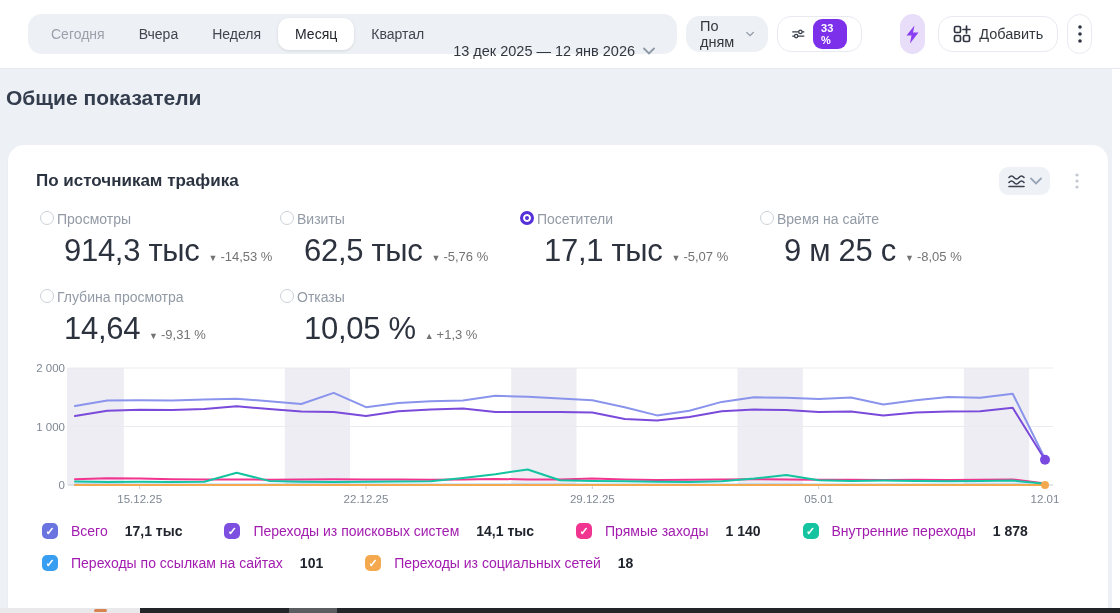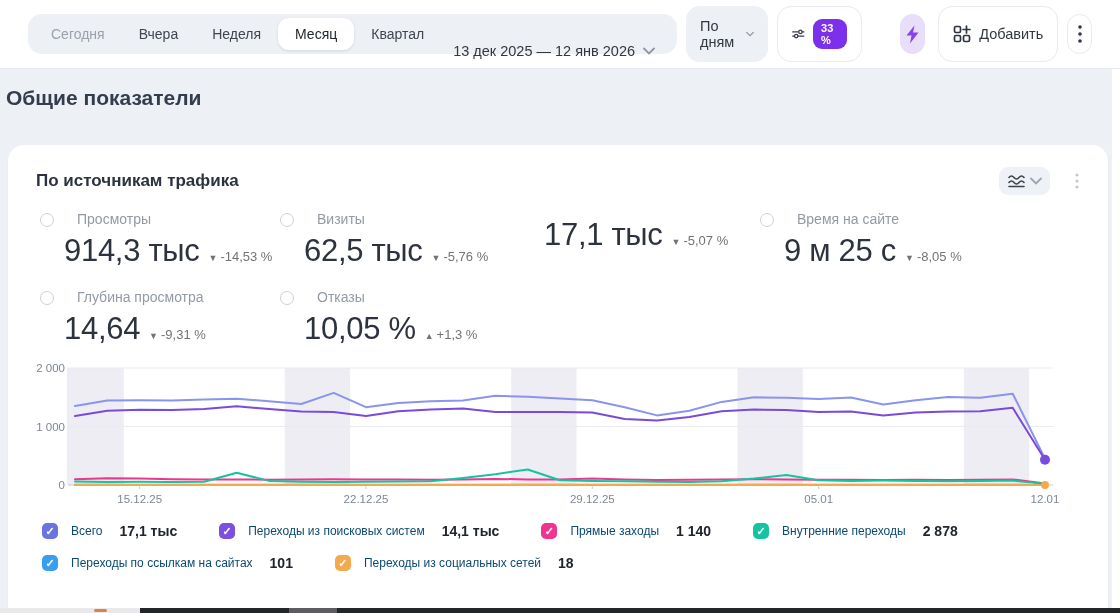--- a/index.html
+++ b/index.html
@@ -13,21 +13,21 @@
   .range-group { display:flex; align-items:center; height:40px; background:#edf0f4;
     border-radius:14px; padding:16px 6px; }
   .tab { font-size:14px; color:#40454f; padding:0 17px; height:40px; display:flex;
     align-items:center; cursor:pointer; white-space:nowrap; }
   .tab.muted { color:#9aa1ac; }
   .tab.active { background:#fff; height:32px; border-radius:11px;
     box-shadow:0 1px 3px rgba(40,50,70,.12); color:#23272f; }
   .date-range { display:flex; align-items:center; gap:8px; font-size:14.5px; color:#33383f;
     padding:0 16px 0 12px; cursor:pointer; white-space:nowrap;margin-top:34px; }
   .chev { width:12px; height:8px; }
-  .pill-btn { display:flex; align-items:center; gap:8px; height:56px; background:#edf0f4;
+  .pill-btn { display:flex; align-items:center; gap:8px; height:36px; background:#edf0f4;
     border-radius:14px; padding:0 14px; margin-left:9px; font-size:14.5px; color:#33383f; cursor:pointer; }
   .white-btn { background:#fff; border:1px solid #e7eaf0; }
   .badge-100 { background:#7d30ea; color:#fff; font-size:11px; font-weight:bold;
     border-radius:9px; padding:3px 8px; letter-spacing:.2px; }
   .bolt-btn { width:40px; height:40px; border-radius:13px; background:#e8def9;
     display:flex; align-items:center; justify-content:center; margin-left:38px; cursor:pointer; }
   .kebab-btn { width:38px; height:40px; border-radius:13px; background:#fff; border:1px solid #e7eaf0;
     display:flex; align-items:center; justify-content:center; margin-left:9px; cursor:pointer; }
   .spacer { flex:1; }
 
@@ -40,41 +40,41 @@
   .card-head { display:flex; align-items:center; padding:22px 20px 0 28px; }
   .card-title { font-size:17px; font-weight:600; color:#2c3340; flex:1; }
   .charttype-btn { display:flex; align-items:center; gap:4px; height:28px; background:#eef1f5;
     border-radius:9px; padding:0 8px; cursor:pointer; }
   .card-kebab { margin-left:16px; display:flex; align-items:center; justify-content:center;
     width:22px; height:26px; cursor:pointer; }
 
   
   .metrics { display:grid; grid-template-columns:repeat(4,240px); row-gap:20px;
     padding:16px 0 0 32px; }
-  .metric-head { display:flex; align-items:flex-end; gap:23px; cursor:pointer; }
+  .metric-head { display:flex; align-items:flex-start; gap:3px; cursor:pointer; }
   .radio { width:14px; height:14px; border-radius:50%; border:1.5px solid #ccd1d9; background:#fff; flex:0 0 auto; }
   .radio.sel { border:3.5px solid #5630d8; background:#5630d8; box-shadow:inset 0 0 0 2px #fff; }
   .metric-label { font-size:14px; color:#929aa5; white-space:nowrap; }
   .metric-vrow { display:flex; align-items:baseline; gap:9px; padding:6px 0 0 24px; }
   .metric-value { font-size:31px; color:#2c323e; letter-spacing:-.3px; white-space:nowrap; }
   .metric-delta { font-size:13px; color:#737373; white-space:nowrap; }
   .metric-delta .tri { font-size:9px; margin-right:3px; }
 
   
   .chart-wrap { margin-top:14px; }
   svg { display:block; font-family:"Liberation Sans", sans-serif; }
 
   
   .legend-row { display:flex; align-items:center; gap:42px; padding:0 0 0 34px; }
   .legend-row.r1 { margin-top:10px; }
   .legend-row.r2 { margin-top:16px; }
   .legend-item { display:flex; align-items:center; gap:13px; cursor:pointer; }
   .cbx { width:16px; height:16px; border-radius:5px; display:flex; align-items:center;
     justify-content:center; color:#fff; font-size:11px; font-weight:bold; flex:0 0 auto; }
-  .legend-label { font-size:12px; color:#0c4a6e; white-space:nowrap;text-align:center; }
+  .legend-label { font-size:14px; color:#a21caf; white-space:nowrap;text-align:center; }
   .legend-value { font-size:14px; font-weight:bold; color:#20252d; margin-left:4px; white-space:nowrap; }
 
   
   .right-strip { position:absolute; top:69px; right:0; width:8px; height:539px; background:#fff; }
   .taskbar { position:absolute; left:0; bottom:0; width:1120px; height:5px; background:#22262b; }
   .taskbar .lt { position:absolute; left:0; top:0; width:140px; height:5px; background:#e9e9eb; }
   .taskbar .orange { position:absolute; left:94px; top:1px; width:13px; height:3px; background:#d7834f; border-radius:2px; }
   .taskbar .gray { position:absolute; left:289px; top:0; width:48px; height:5px; background:#5b5d61; }
 
   .ic { display:inline-flex; }
@@ -186,20 +186,24 @@
             <div class="metric-head">
               <span class="radio"></span>
               <span class="metric-label">Визиты</span>
             </div>
             <div class="metric-vrow">
               <span class="metric-value">62,5 тыс</span>
               <span class="metric-delta"><span class="tri">▼</span>-5,76 %</span>
             </div>
           </div>
           <div>
+            <div class="metric-head">
+              <span class="radio sel"></span>
+              <span class="metric-label">Посетители</span>
+            </div>
             <div class="metric-vrow">
               <span class="metric-value">17,1 тыс</span>
               <span class="metric-delta"><span class="tri">▼</span>-5,07 %</span>
             </div>
           </div>
           <div>
             <div class="metric-head">
               <span class="radio"></span>
               <span class="metric-label">Время на сайте</span>
             </div>
@@ -276,21 +280,21 @@
             <span class="legend-value">14,1 тыс</span>
           </div>
           <div class="legend-item">
             <span class="cbx" style="background: rgb(240, 52, 143);">✓</span>
             <span class="legend-label">Прямые заходы</span>
             <span class="legend-value">1 140</span>
           </div>
           <div class="legend-item">
             <span class="cbx" style="background: rgb(20, 196, 161);">✓</span>
             <span class="legend-label">Внутренние переходы</span>
-            <span class="legend-value">2 878</span>
+            <span class="legend-value">1 878</span>
           </div>
         </div>
       <div class="legend-row r2" id="legend-row-2">
           <div class="legend-item">
             <span class="cbx" style="background: rgb(56, 158, 242);">✓</span>
             <span class="legend-label">Переходы по ссылкам на сайтах</span>
             <span class="legend-value">101</span>
           </div>
           <div class="legend-item">
             <span class="cbx" style="background: rgb(245, 169, 79);">✓</span>

